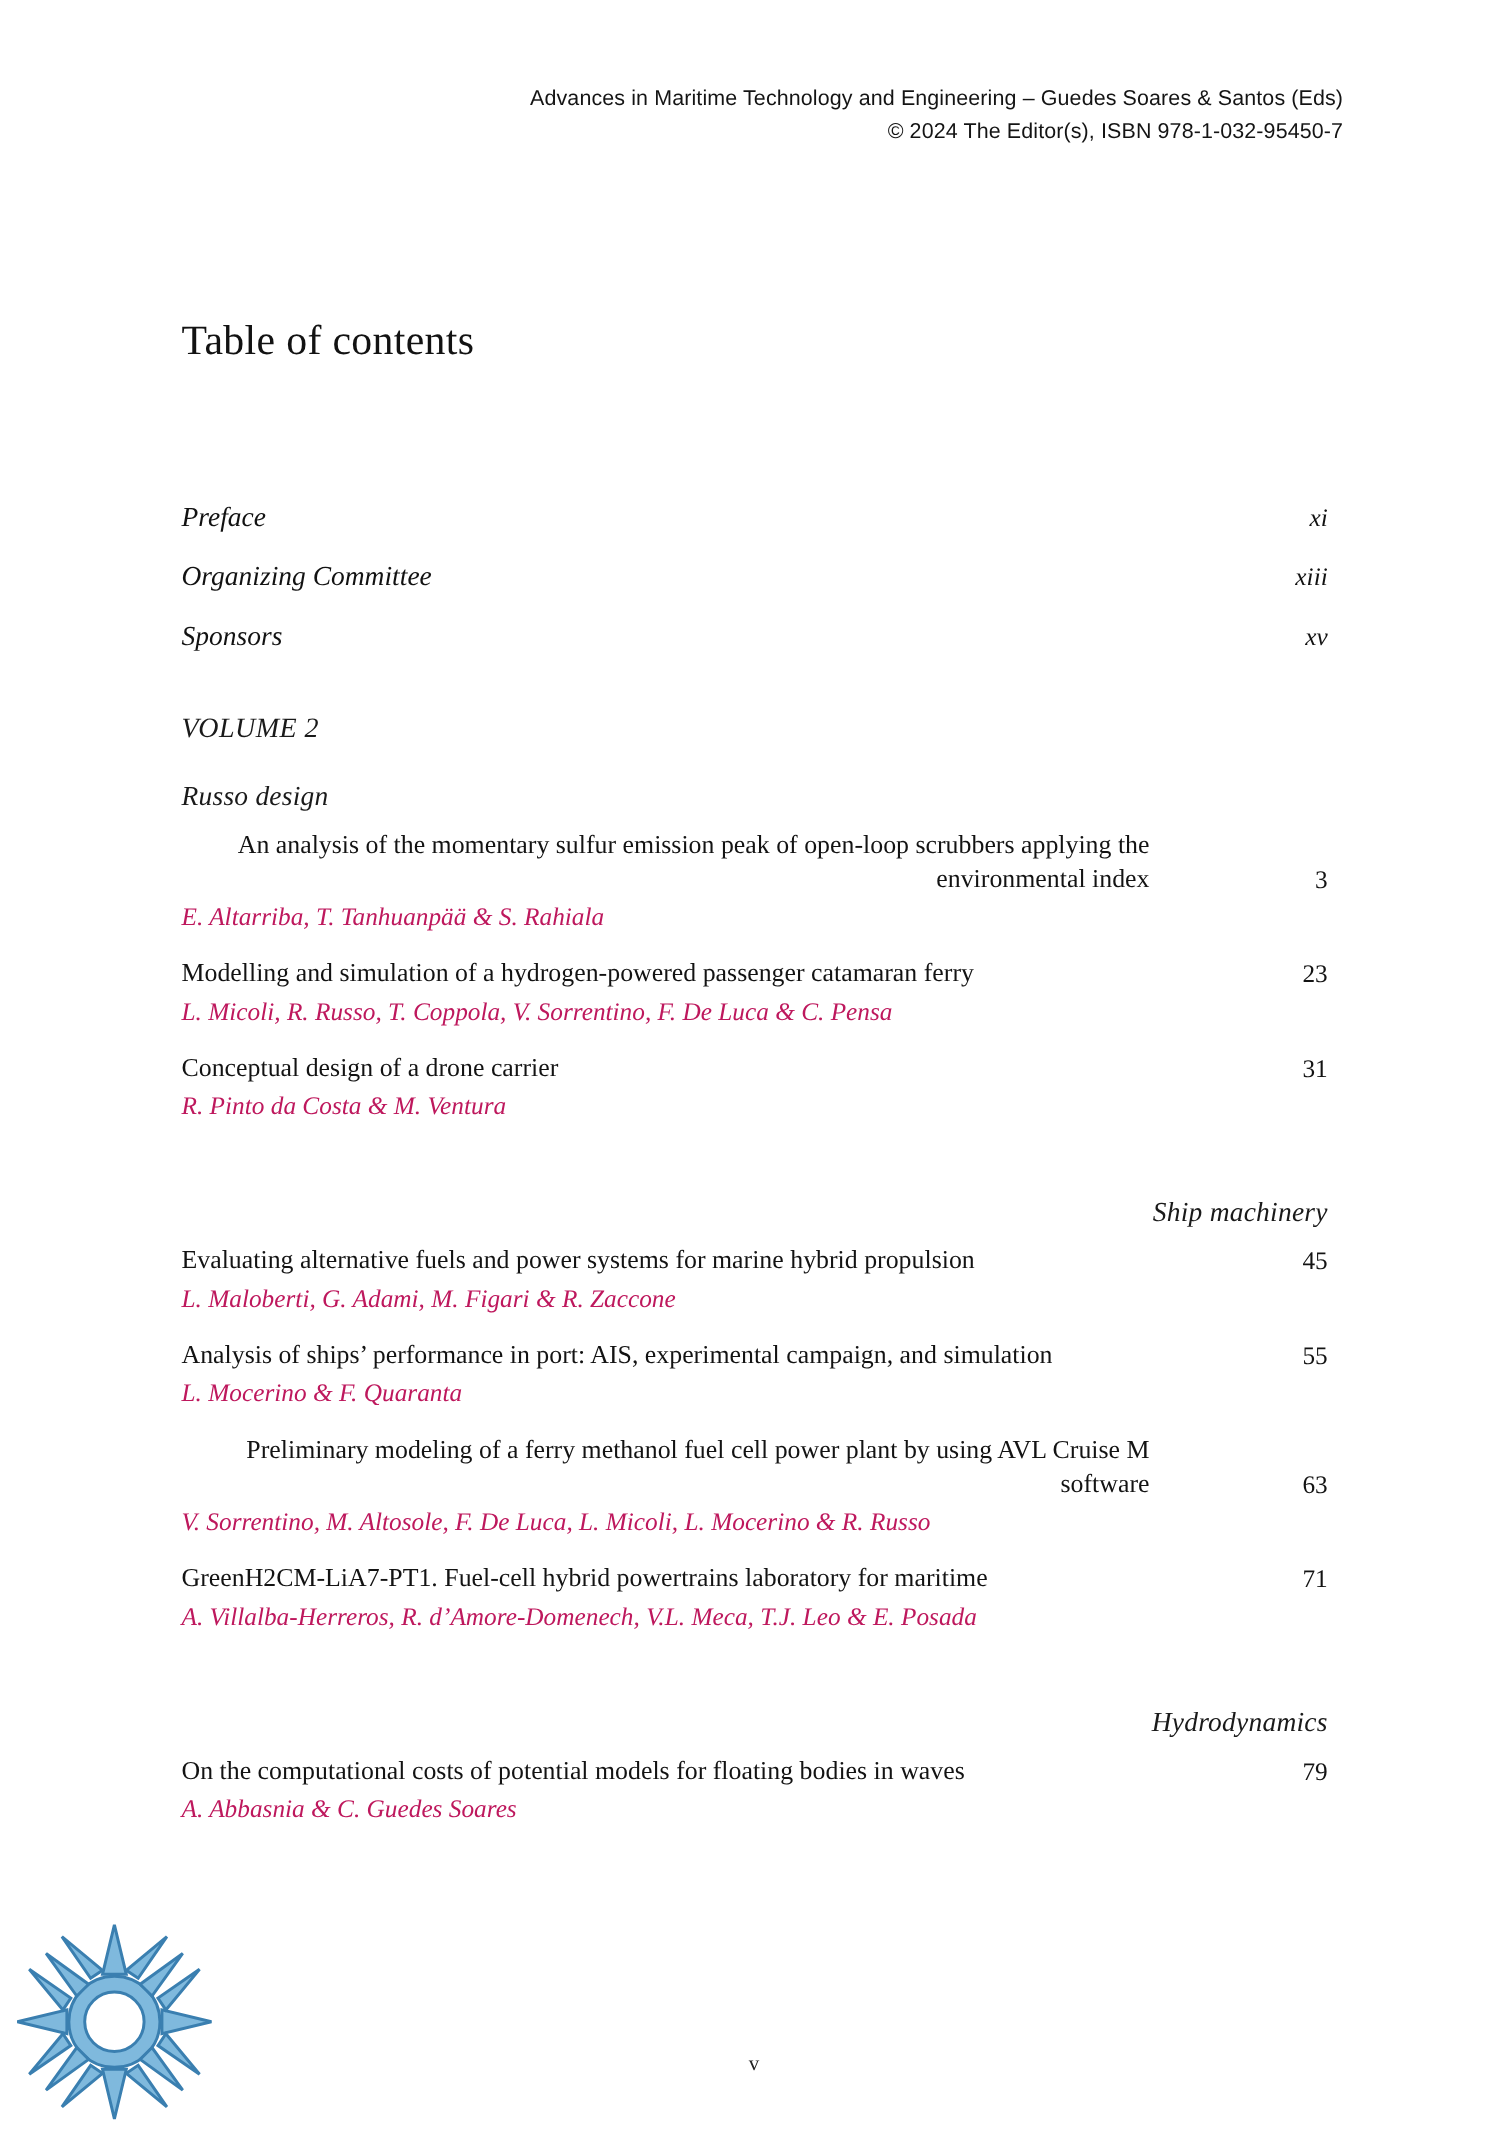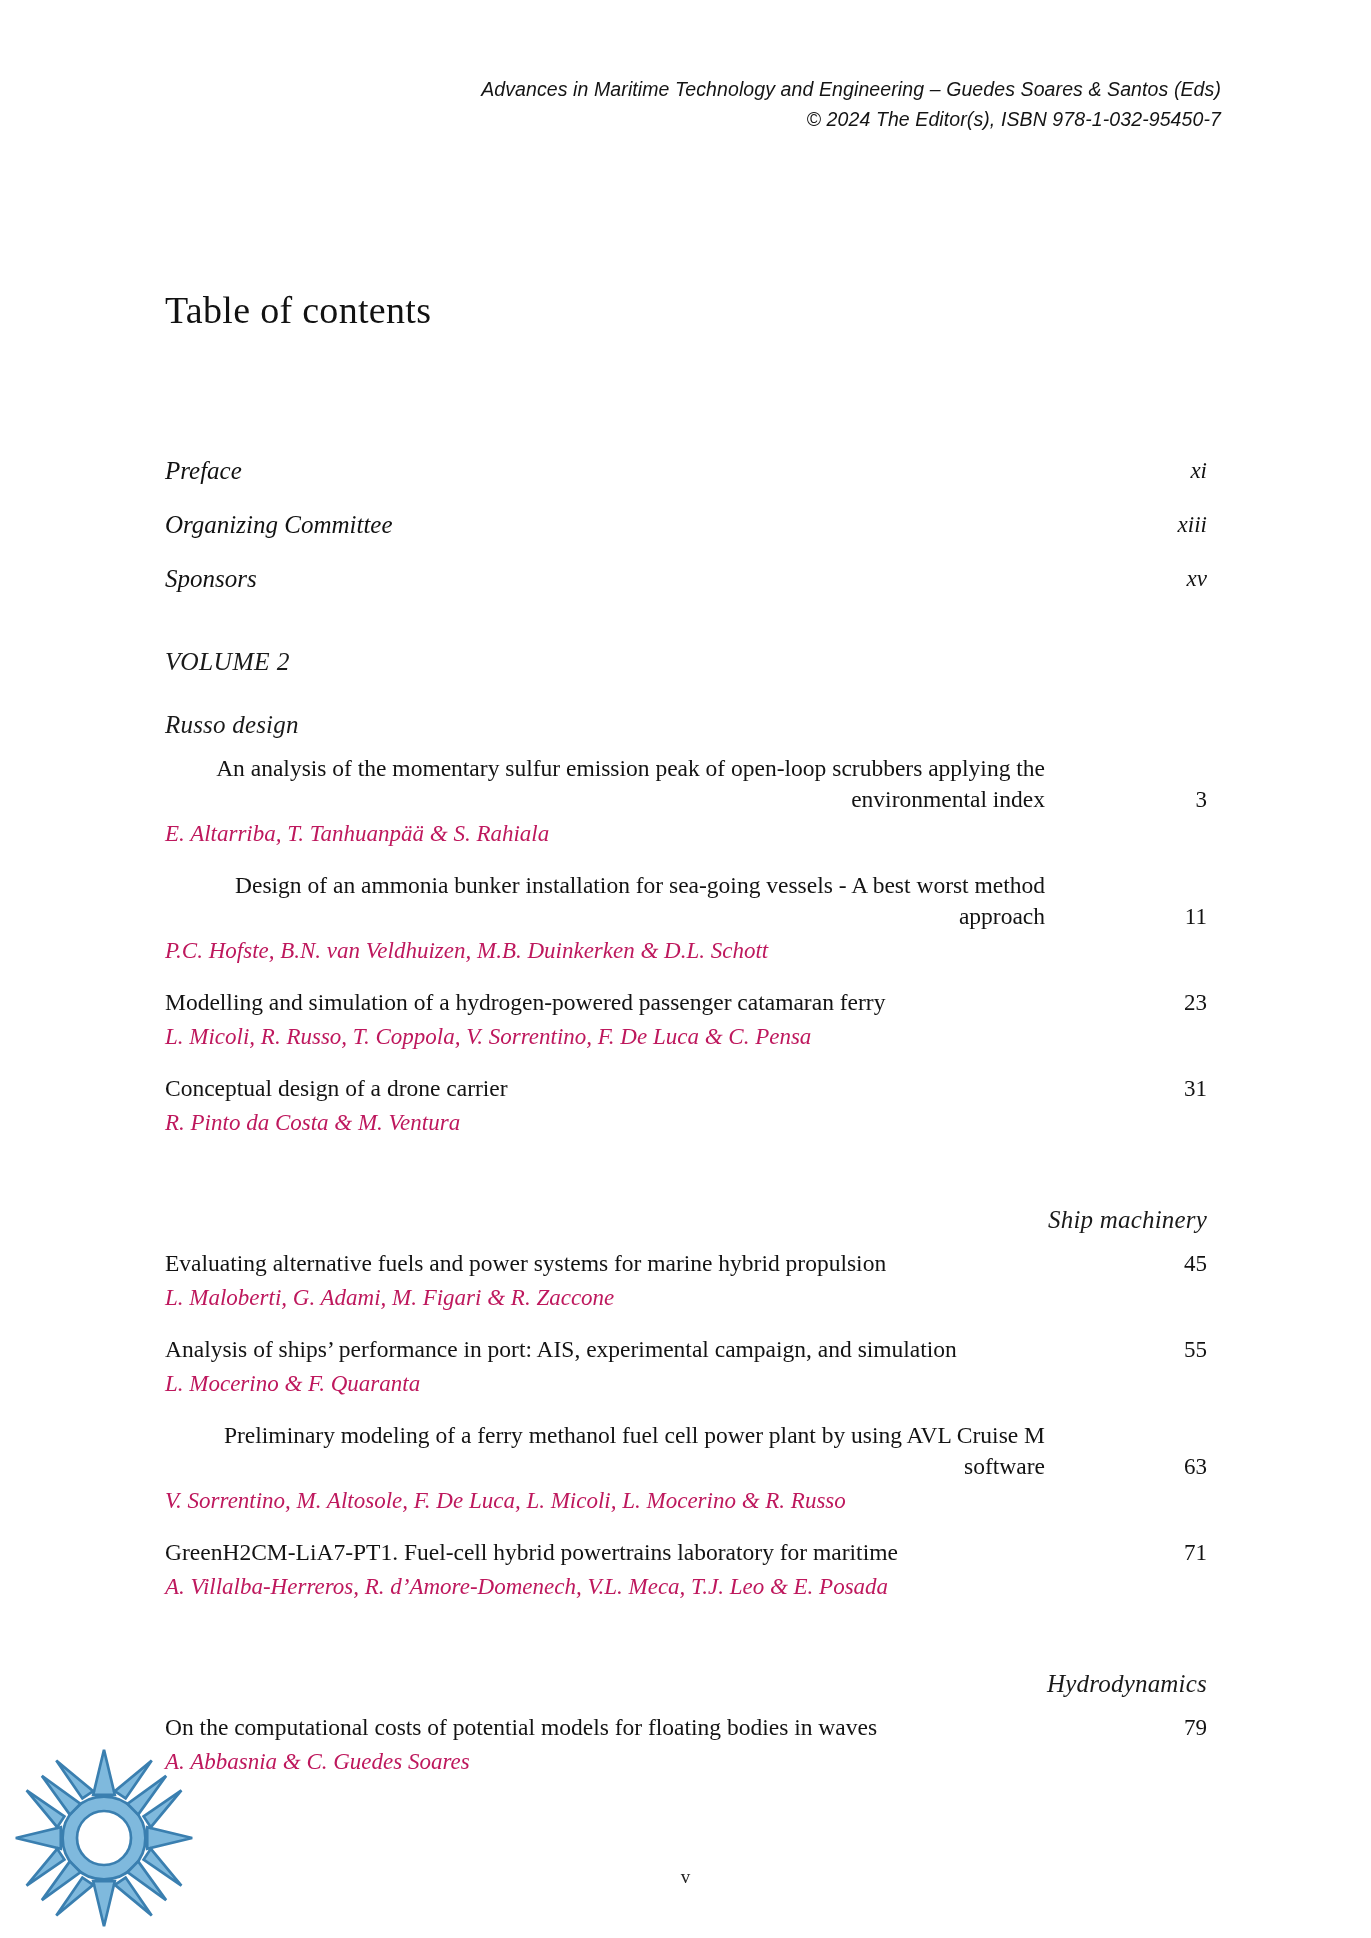--- a/index.html
+++ b/index.html
@@ -20,21 +20,20 @@
   
   .runhead {
     position: absolute;
     top: 74px;
     left: 0;
     width: 1371px;
     text-align: right;
     padding-right: 150px;
     box-sizing: border-box;
     font-family: "Liberation Sans", sans-serif;
-    font-style: italic;
     font-size: 19.5px;
     line-height: 30px;
     color: #141414;
     letter-spacing: 0.1px;
   }
   .runhead div { white-space: nowrap; }
 
   
   .toc-title {
     position: absolute;
@@ -186,27 +185,20 @@
     <div class="sec-head">Russo design</div>
 
     <div class="entry">
       <div class="entry-line">
         <div class="entry-title">An analysis of the momentary sulfur emission peak of open-loop scrubbers applying the environmental index</div>
         <div class="entry-page two-line">3</div>
       </div>
       <div class="entry-authors">E. Altarriba, T. Tanhuanpää &amp; S. Rahiala</div>
     </div>
 
-    <div class="entry">
-      <div class="entry-line">
-        <div class="entry-title">Design of an ammonia bunker installation for sea-going vessels - A best worst method approach</div>
-        <div class="entry-page two-line">11</div>
-      </div>
-      <div class="entry-authors">P.C. Hofste, B.N. van Veldhuizen, M.B. Duinkerken &amp; D.L. Schott</div>
-    </div>
 
     <div class="entry">
       <div class="entry-line">
         <div class="entry-title">Modelling and simulation of a hydrogen-powered passenger catamaran ferry</div>
         <div class="entry-page">23</div>
       </div>
       <div class="entry-authors">L. Micoli, R. Russo, T. Coppola, V. Sorrentino, F. De Luca &amp; C. Pensa</div>
     </div>
 
     <div class="entry">

